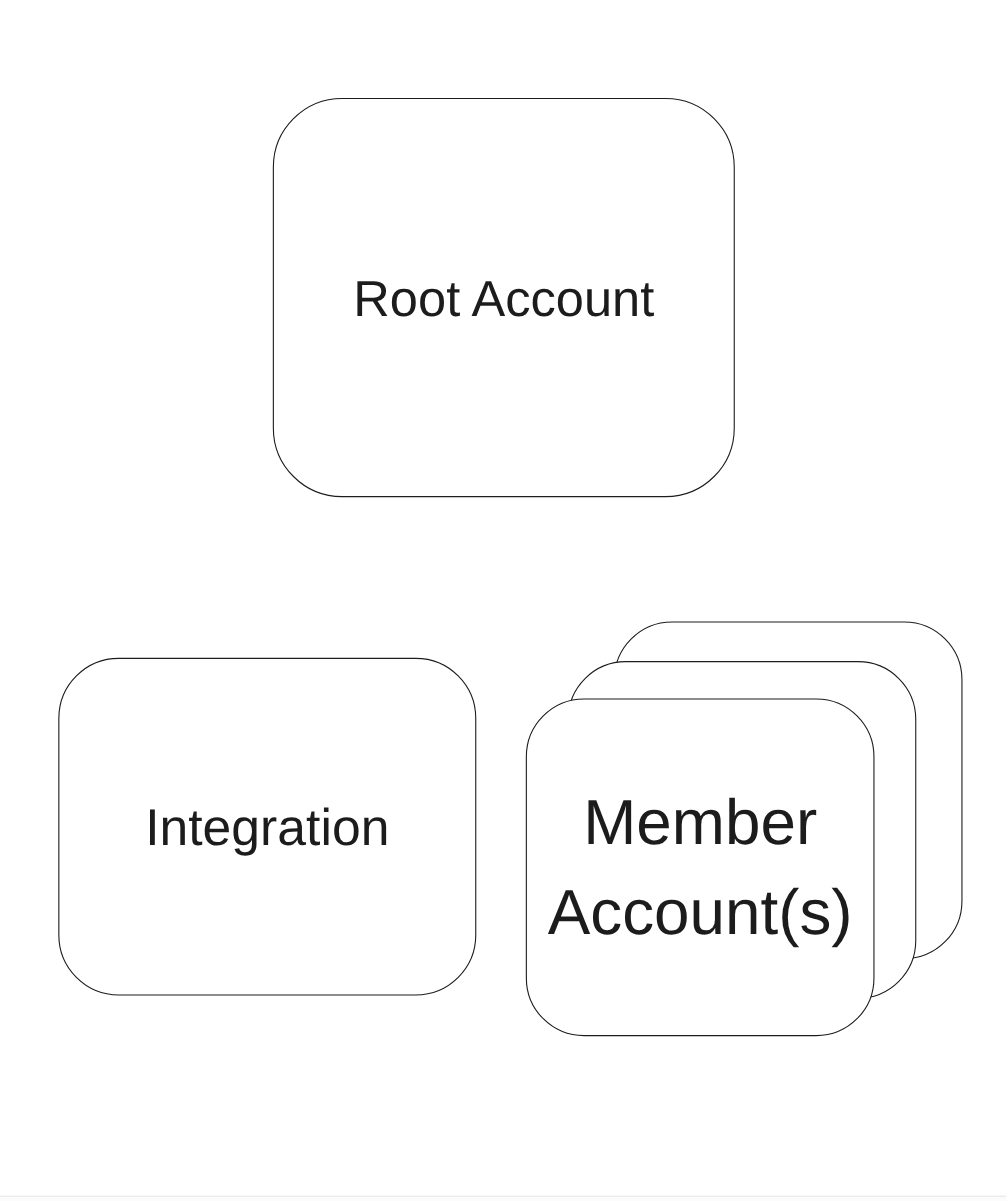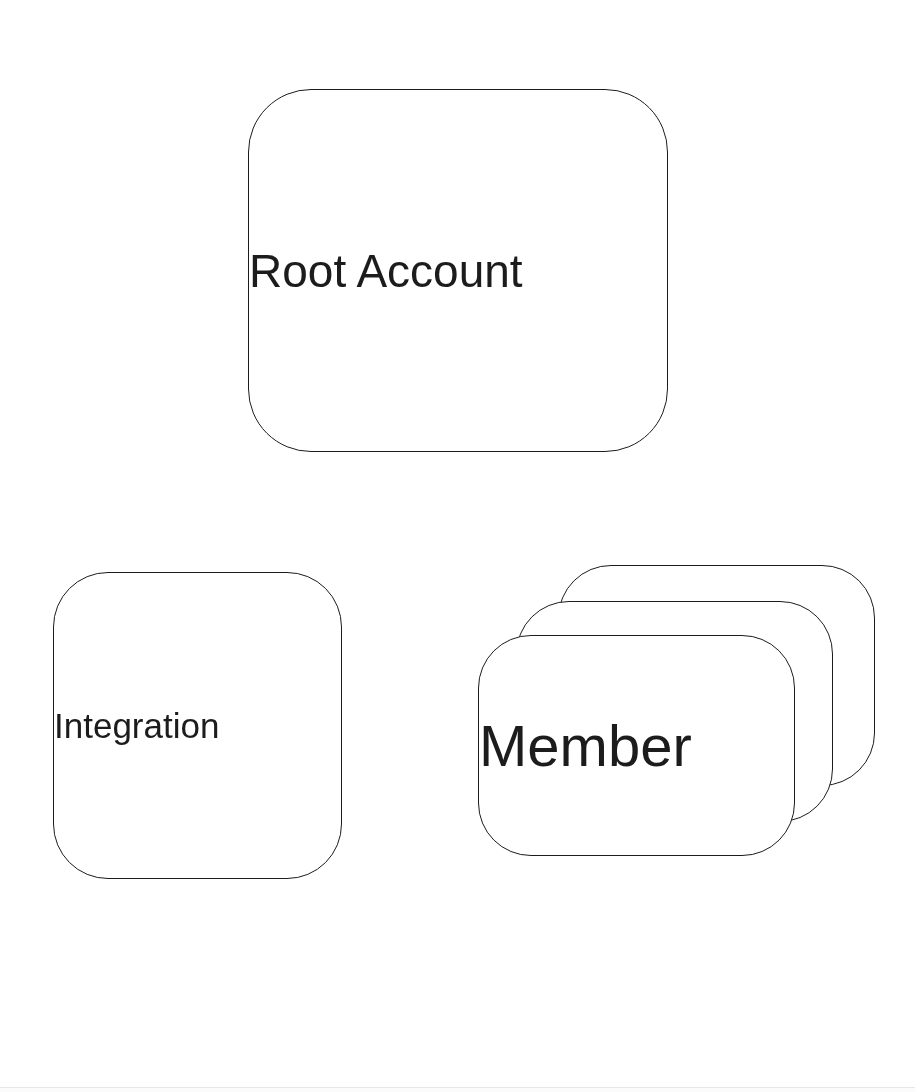--- a/index.html
+++ b/index.html
@@ -14,48 +14,48 @@
     height: 1092px;
     background: #ffffff;
     overflow: hidden;
   }
   .node {
     position: absolute;
     background: #ffffff;
     border: 1.5px solid #1c1c1c;
     display: flex;
     flex-direction: column;
-    align-items: flex-start;
+    align-items: center;
     justify-content: center;
     text-align: center;
     color: #1c1c1c;
   }
   .node .line { display: block; white-space: nowrap; }
 
   
   .node-root {
     left: 248px; top: 89px;
     width: 420px; height: 363px;
     border-radius: 63px;
     font-size: 46px;
     line-height: 60px;
   }
 
   
   .node-integration {
-    left: 53px; top: 572px;
-    width: 289px; height: 307px;
+    left: 53px; top: 598px;
+    width: 380px; height: 307px;
     border-radius: 55px;
-    font-size: 35px;
+    font-size: 47px;
     line-height: 62px;
   }
 
   
   .member-card {
-    width: 317px; height: 221px;
+    width: 317px; height: 307px;
     border-radius: 53px;
   }
   .member-back  { left: 558px; top: 565px; }
   .member-mid   { left: 516px; top: 601px; }
   .member-front {
     left: 478px; top: 635px;
     font-size: 58px;
     line-height: 82px;
   }
 
@@ -74,20 +74,21 @@
 <div class="canvas">
 
   <div class="node node-root">
     <span class="line">Root Account</span>
   </div>
 
   <div class="node member-card member-back"></div>
   <div class="node member-card member-mid"></div>
   <div class="node member-card member-front">
     <span class="line">Member</span>
+    <span class="line">Account(s)</span>
   </div>
 
   <div class="node node-integration">
     <span class="line">Integration</span>
   </div>
 
   <div class="bottom-strip"></div>
 
 </div>
 

